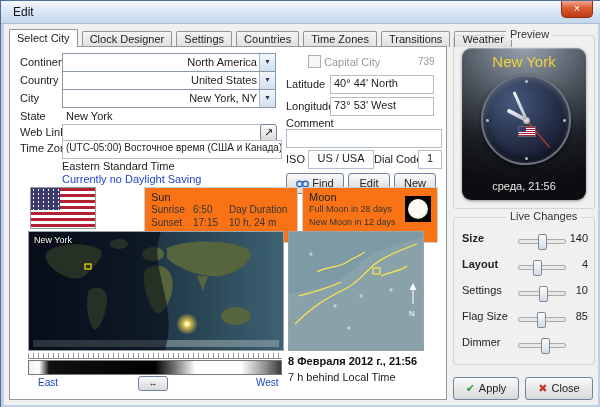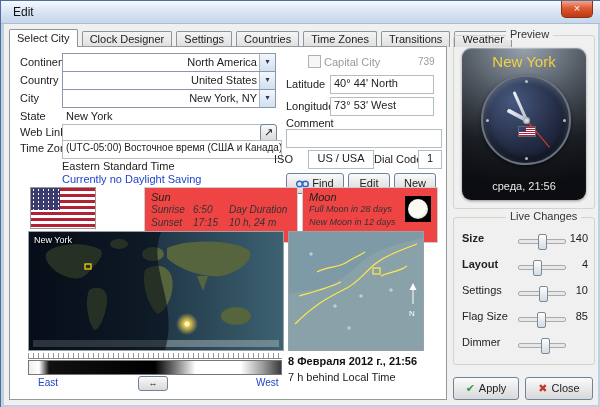--- a/index.html
+++ b/index.html
@@ -27,21 +27,21 @@
     background:linear-gradient(#f2f7fc,#cfe0f0);text-align:center;font-size:8px;line-height:16px;color:#335;}
   .tfield{position:absolute;height:15px;border:1px solid #b4bcc4;background:#fff;font-size:11px;
     padding:1px 3px;white-space:nowrap;overflow:hidden;}
   .flat{border-color:#fff;}
   .btn{position:absolute;border:1px solid #70829e;border-radius:3px;text-align:center;font-size:11px;
     background:linear-gradient(#fbfbfb,#eaeaea 45%,#d9d9d9);cursor:pointer;}
   .chk{position:absolute;width:11px;height:11px;border:1px solid #b0b0b0;background:#f6f6f6;}
   .gray{color:#9a9a9a;}
   .blue{color:#1f43cc;}
   
-  .panel{position:absolute;border:1px solid #c9ced2;background:#ef4444;font-style:italic;}
+  .panel{position:absolute;border:1px solid #c9ced2;background:#f97316;}
   .ptitle{position:absolute;left:6px;top:3px;font-size:11px;color:#222;}
   .prow{position:absolute;font-size:10px;color:#333;white-space:nowrap;}
   
   .flag{position:absolute;left:20px;top:140px;width:64px;height:40px;border:1px solid #999;
     background:repeating-linear-gradient(#b22234 0 3px,#fff 3px 6px);}
   .canton{position:absolute;left:0;top:0;width:45%;height:55%;background:#3c3b6e;
     background-image:radial-gradient(#fff 0.7px,rgba(255,255,255,0) 1px);background-size:5px 4px;}
   
   .map{position:absolute;border:1px solid #9aa2a8;overflow:hidden;cursor:crosshair;}
   .maplabel{position:absolute;left:5px;top:3px;color:#fff;font-size:9px;text-shadow:0 0 2px #000,1px 1px 1px #000;}
@@ -154,21 +154,21 @@
 
       <span class="flbl" style="left:276px;top:31px">Latitude</span>
       <div class="tfield" style="left:320px;top:28px;width:96px">40° 44' North</div>
 
       <span class="flbl" style="left:276px;top:53px">Longitude</span>
       <div class="tfield" style="left:320px;top:50px;width:96px">73° 53' West</div>
 
       <span class="flbl" style="left:276px;top:70px">Comment</span>
       <div class="tfield" style="left:276px;top:82px;width:148px"></div>
 
-      <span class="flbl" style="left:264px;top:106px">ISO</span>
+      <span class="flbl" style="left:276px;top:106px">ISO</span>
       <div class="tfield" style="left:298px;top:103px;width:58px;text-align:center">US / USA</div>
       <span class="flbl" style="left:364px;top:106px">Dial Code</span>
       <div class="tfield" style="left:408px;top:103px;width:16px;text-align:center">1</div>
 
       <div class="btn" style="left:276px;top:126px;width:56px;height:19px;line-height:18px">
         <svg class="findicon" width="13" height="9" viewBox="0 0 13 9">
           <circle cx="3.5" cy="5" r="2.8" fill="none" stroke="#2b66c8" stroke-width="1.4"></circle>
           <circle cx="9.5" cy="5" r="2.8" fill="none" stroke="#2b66c8" stroke-width="1.4"></circle>
           <path d="M5.5,3 L7.5,3" stroke="#2b66c8" stroke-width="1.4"></path>
         </svg><span>Find</span>

